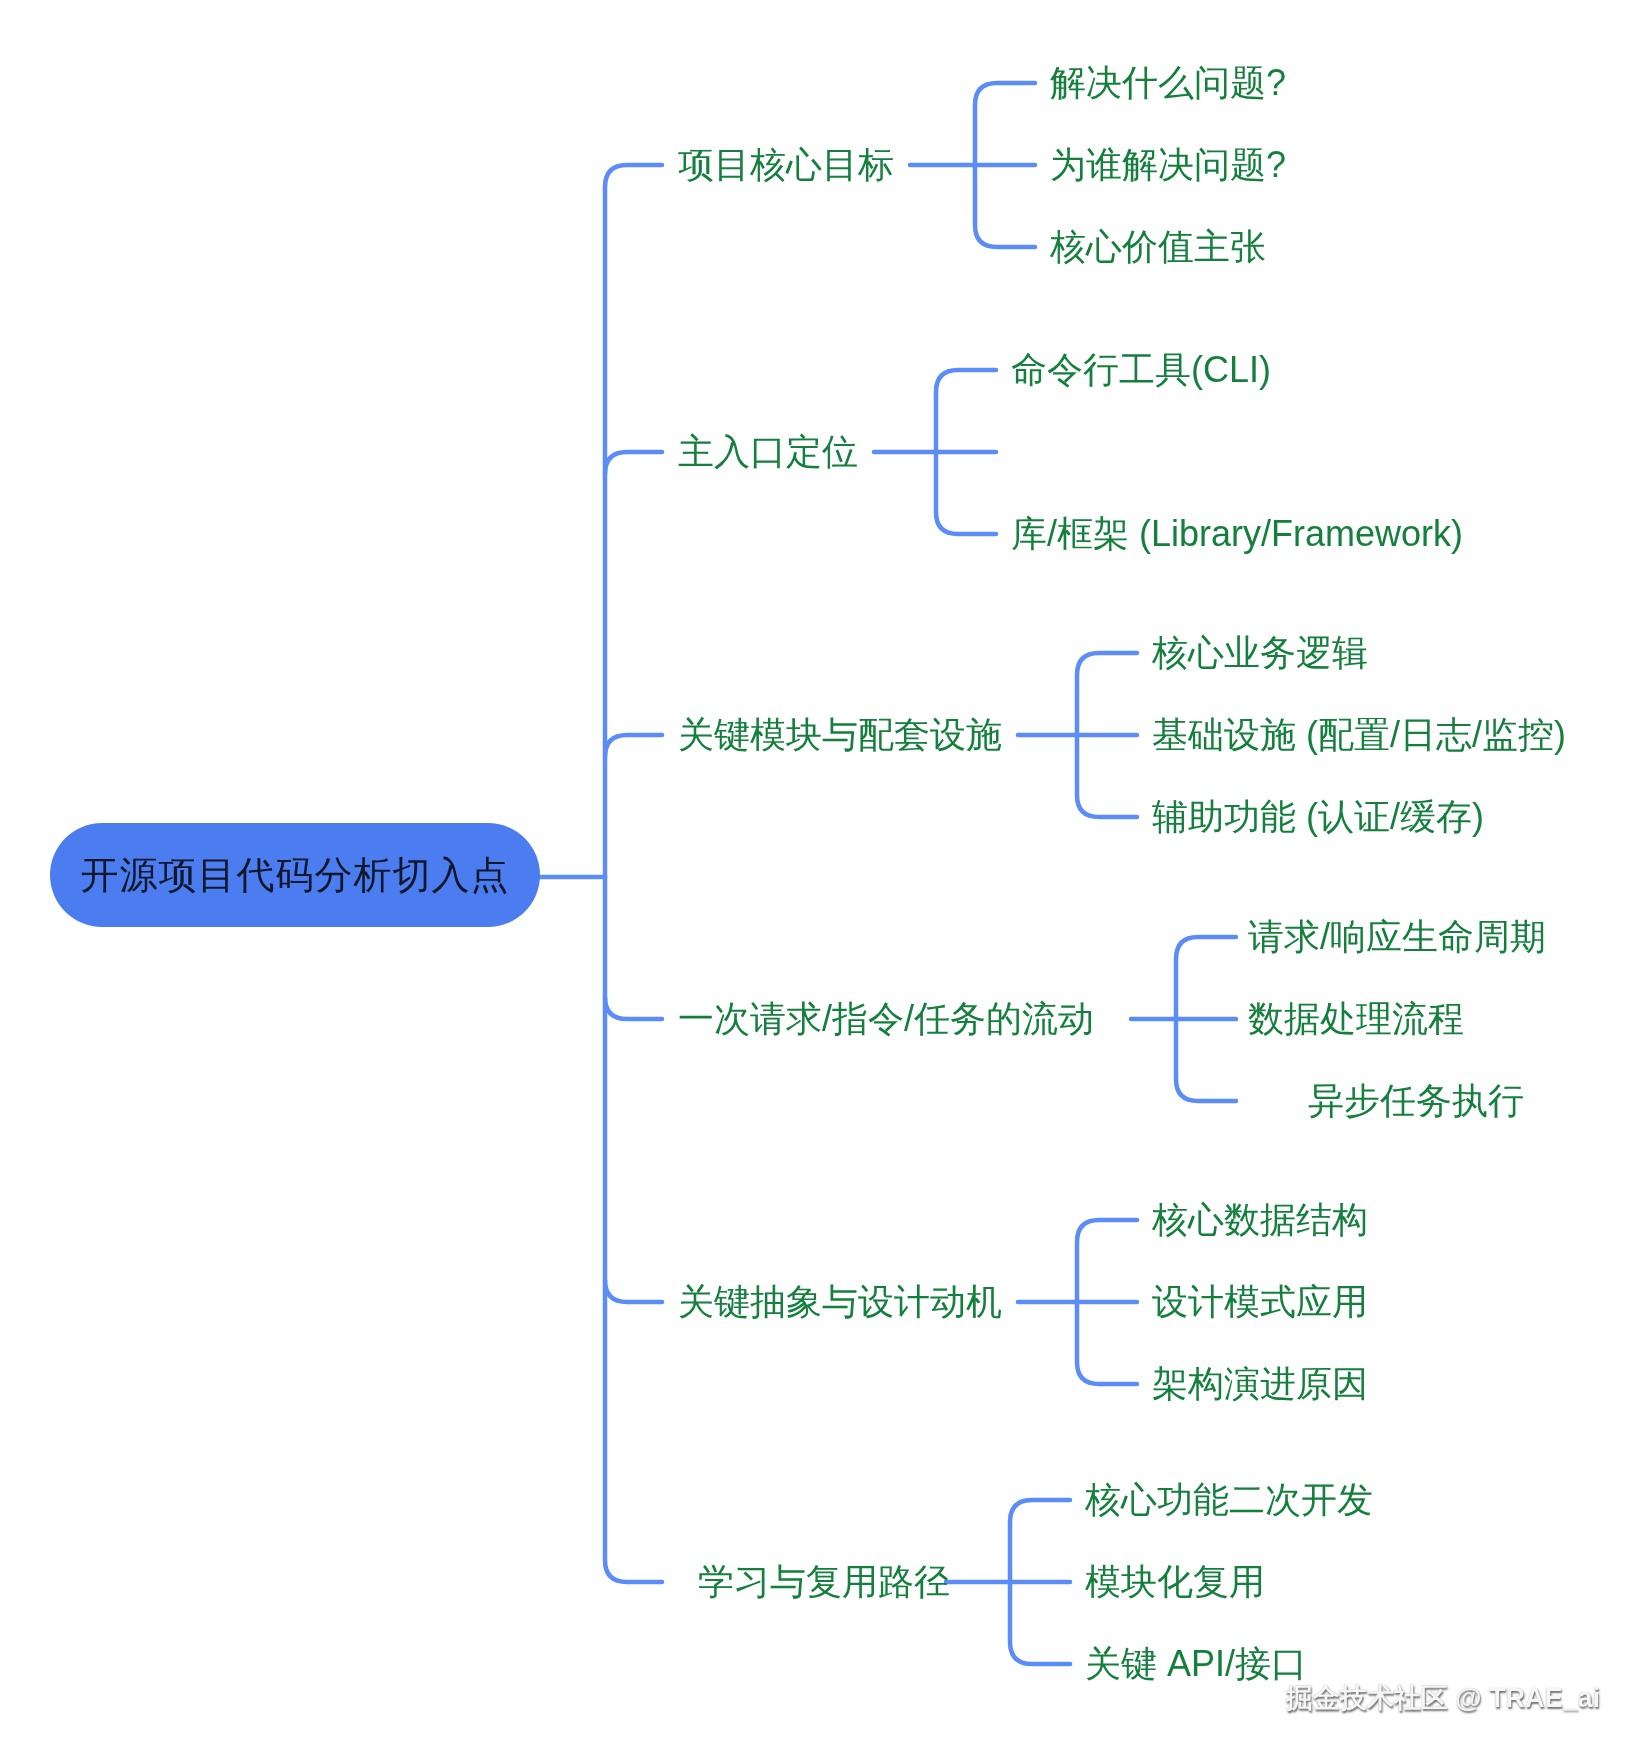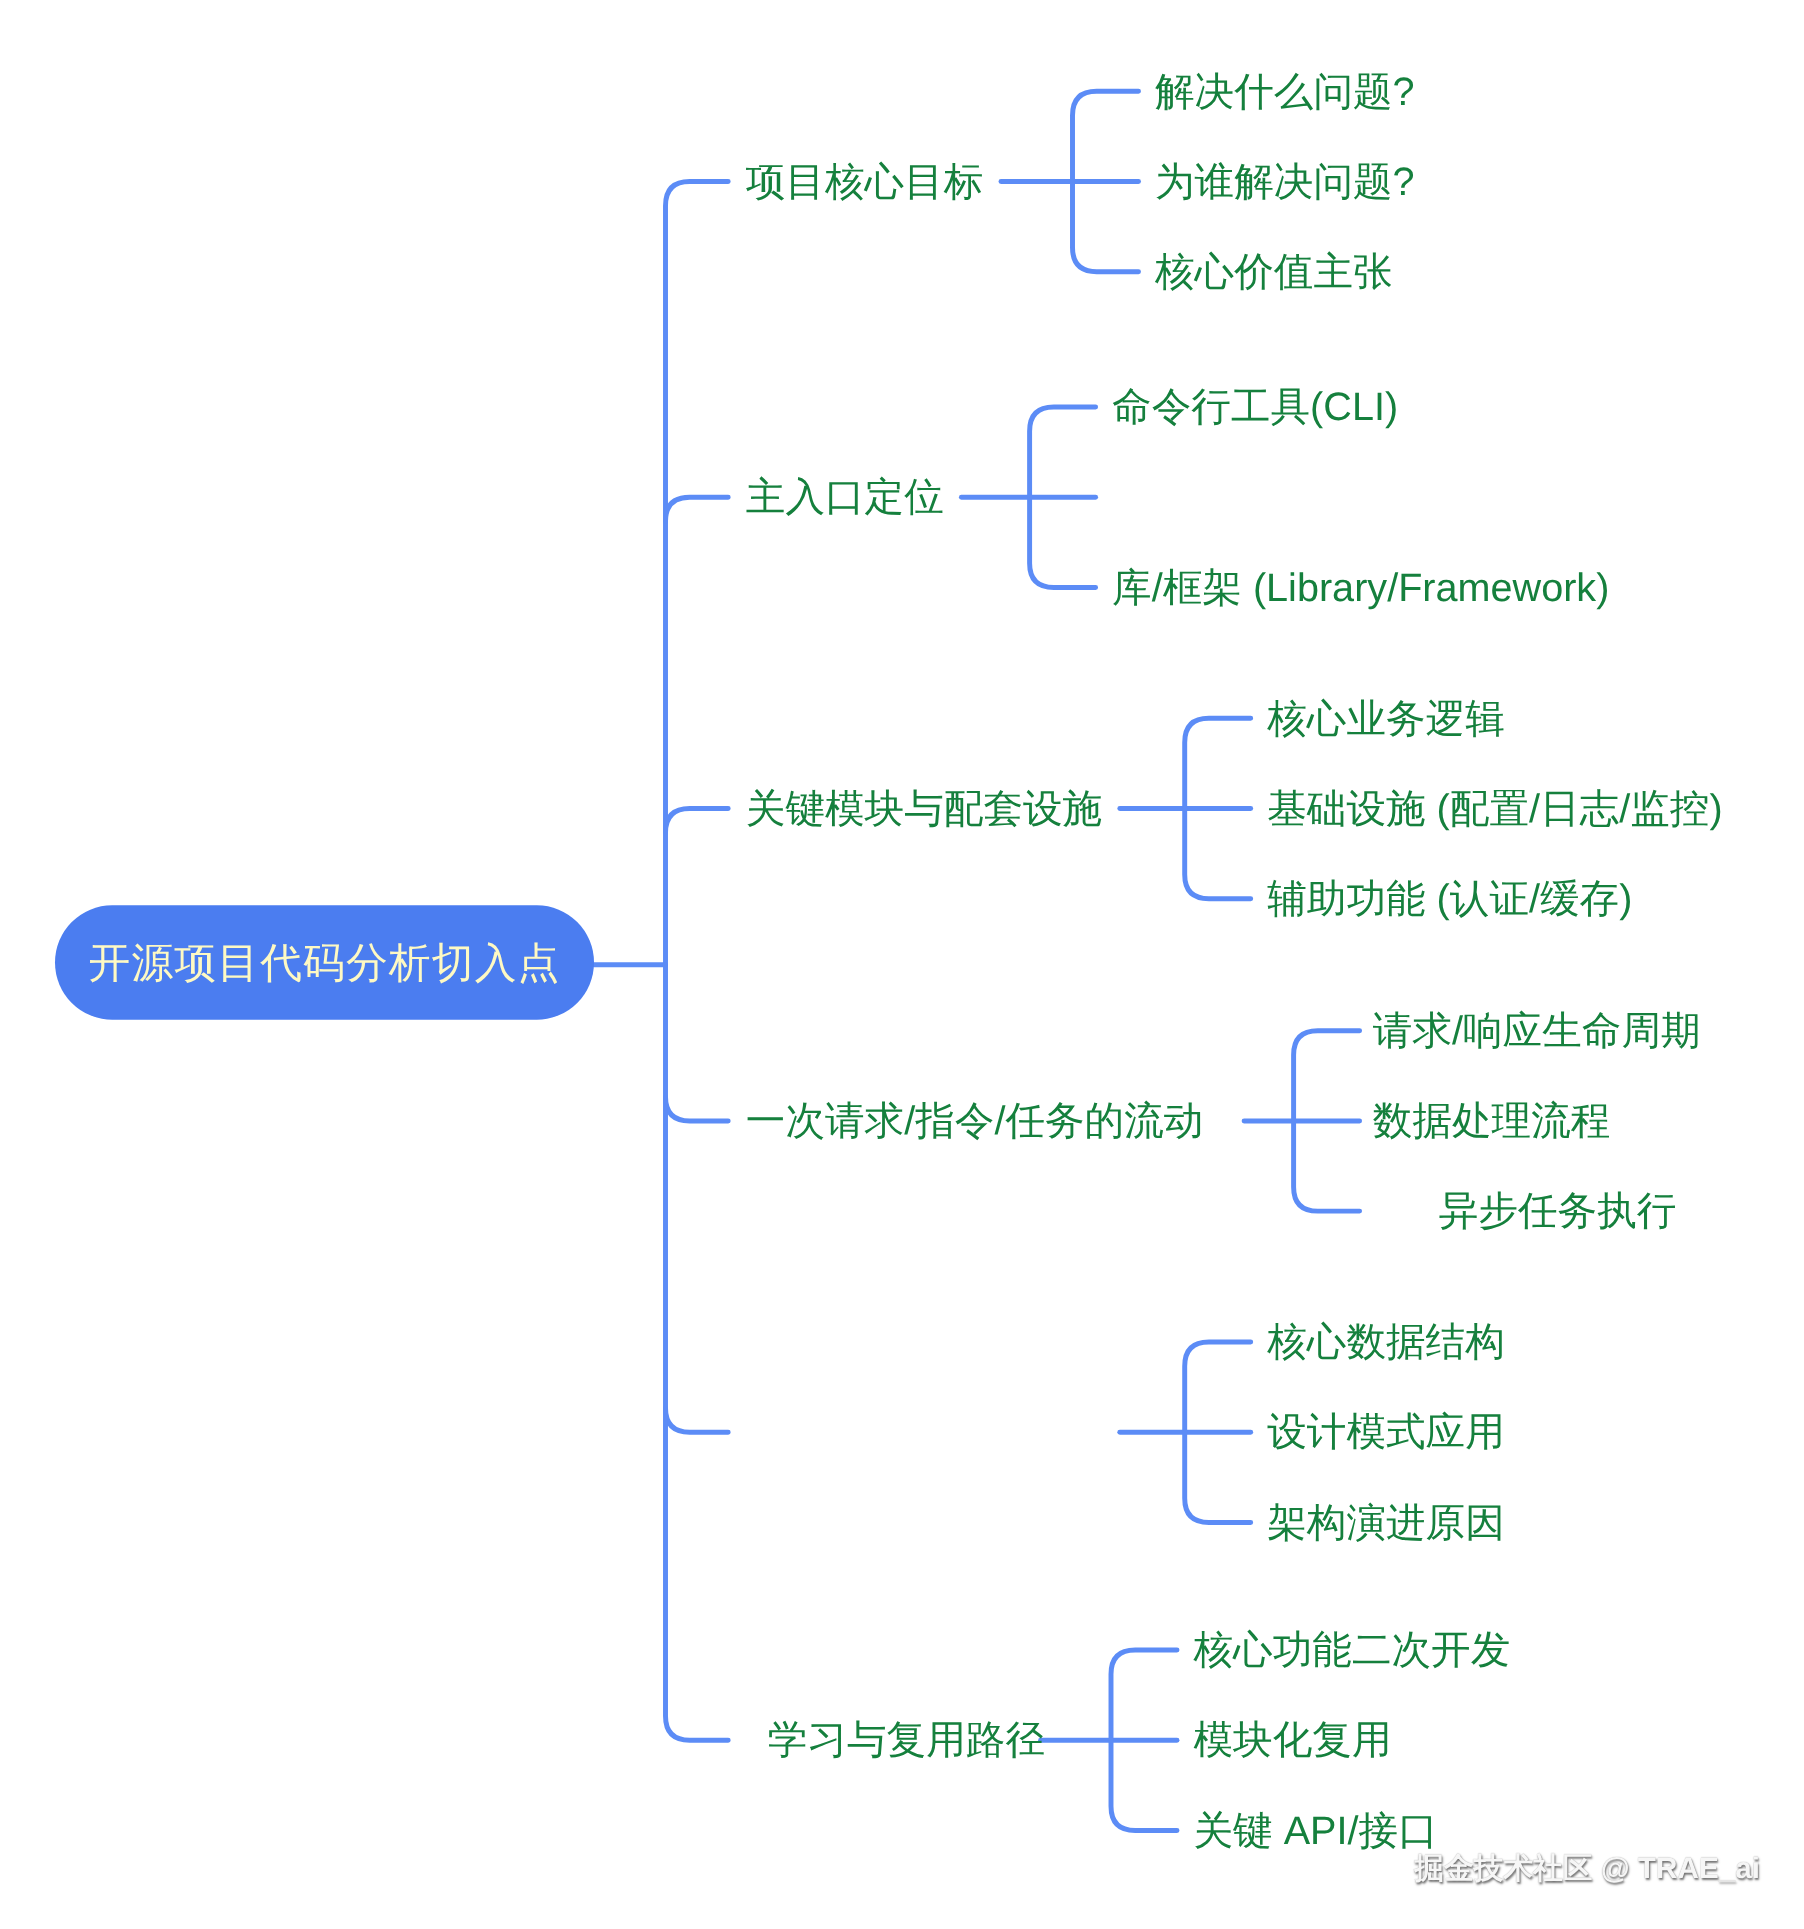--- a/index.html
+++ b/index.html
@@ -17,21 +17,21 @@
     width: 1640px; height: 1754px;
   }
   .connector-layer path { fill: none; stroke: #5C8CF6; stroke-width: 4.5; stroke-linecap: round; }
   .root-node {
     position: absolute;
     left: 50px; top: 823px;
     width: 490px; height: 104px;
     background: #4B7DF0;
     border-radius: 52px;
     display: flex; align-items: center; justify-content: center;
-    color: #fef9c3;
+    color: #0f172a;
     font-size: 38px;
     font-weight: 500;
     letter-spacing: 1px;
     white-space: nowrap;
   }
   .label {
     position: absolute;
     height: 50px;
     line-height: 50px;
     font-size: 36px;
@@ -103,20 +103,21 @@
   <div class="label" style="left:678px; top:710px;">关键模块与配套设施</div>
   <div class="label" style="left:1152px; top:628px;">核心业务逻辑</div>
   <div class="label" style="left:1152px; top:710px;">基础设施 (配置/日志/监控)</div>
   <div class="label" style="left:1152px; top:792px;">辅助功能 (认证/缓存)</div>
 
   <div class="label" style="left:678px; top:994px;">一次请求/指令/任务的流动</div>
   <div class="label" style="left:1248px; top:912px;">请求/响应生命周期</div>
   <div class="label" style="left:1248px; top:994px;">数据处理流程</div>
   <div class="label" style="left:1308px; top:1076px;">异步任务执行</div>
 
+  <div class="label" style="left:678px; top:1277px;">关键抽象与设计动机</div>
   <div class="label" style="left:1152px; top:1195px;">核心数据结构</div>
   <div class="label" style="left:1152px; top:1277px;">设计模式应用</div>
   <div class="label" style="left:1152px; top:1359px;">架构演进原因</div>
 
   <div class="label" style="left:698px; top:1557px;">学习与复用路径</div>
   <div class="label" style="left:1085px; top:1475px;">核心功能二次开发</div>
   <div class="label" style="left:1085px; top:1557px;">模块化复用</div>
   <div class="label" style="left:1085px; top:1639px;">关键 API/接口</div>
 
   <div class="watermark">掘金技术社区 @ TRAE_ai</div>

